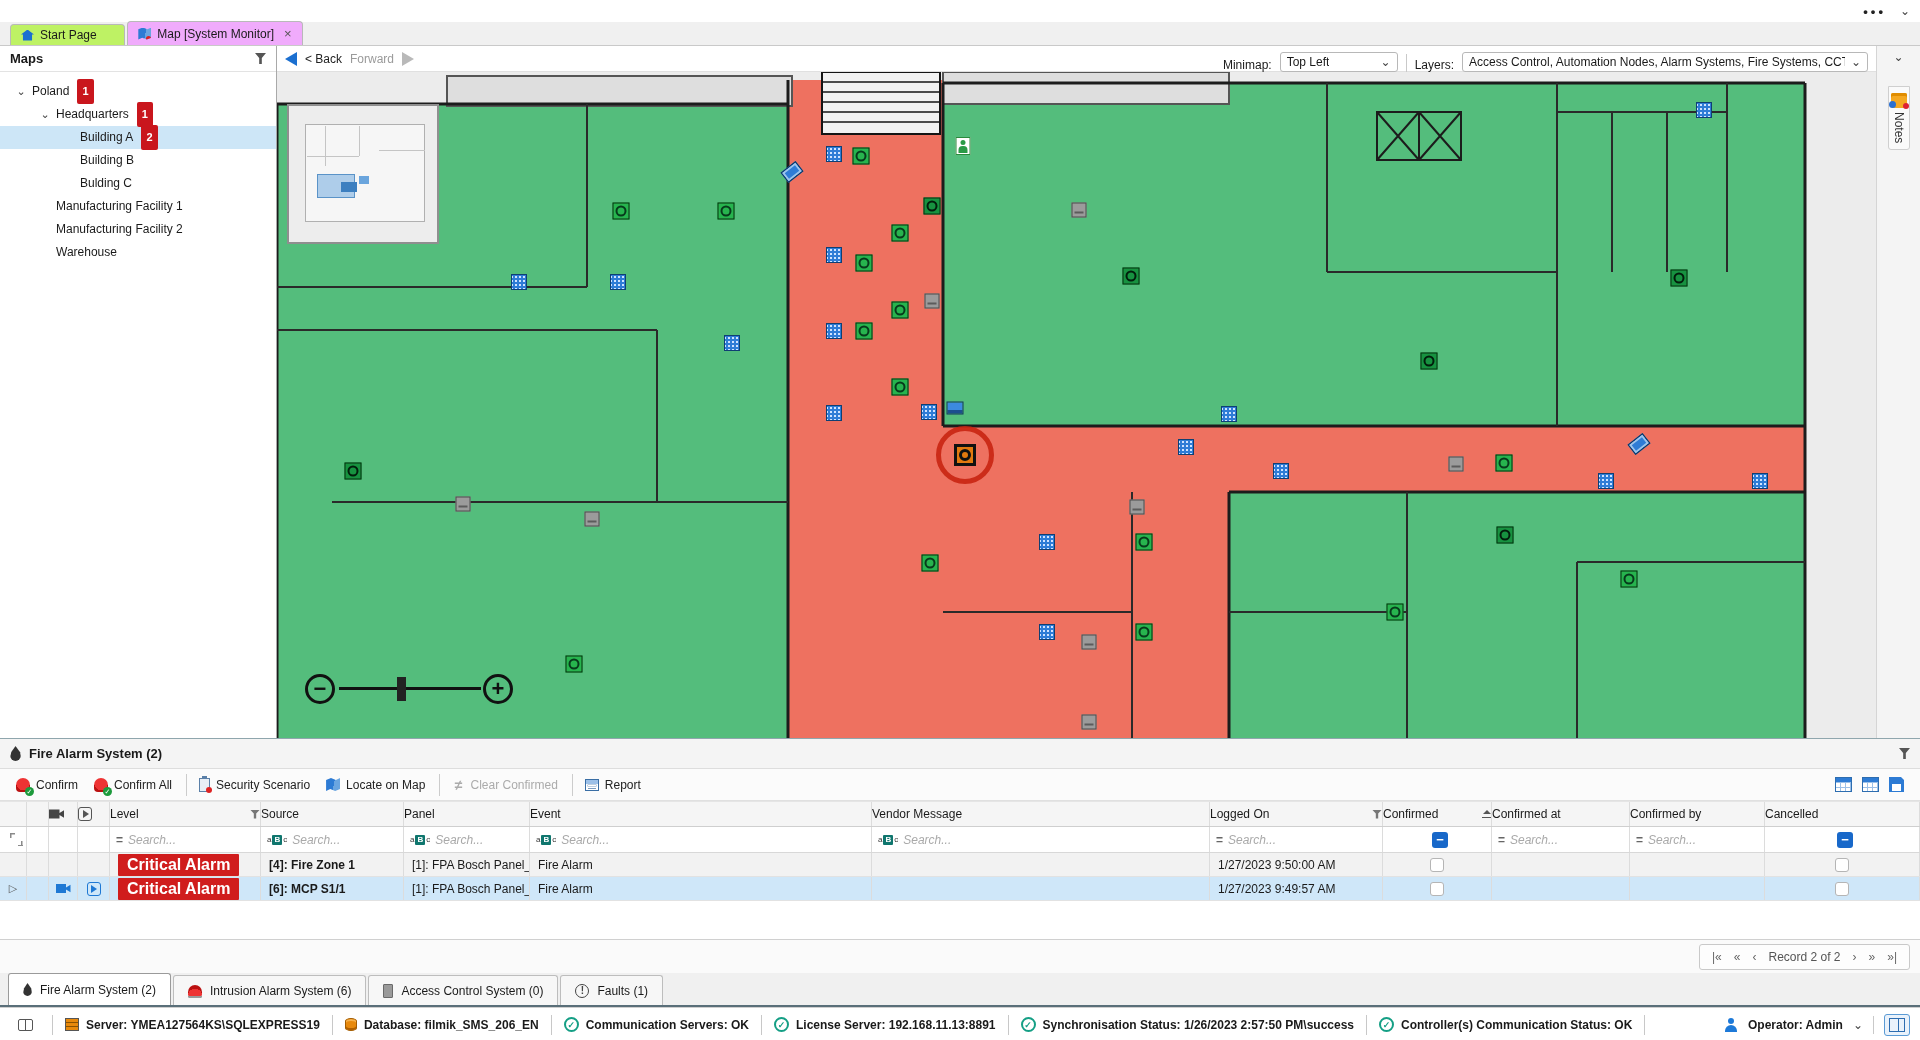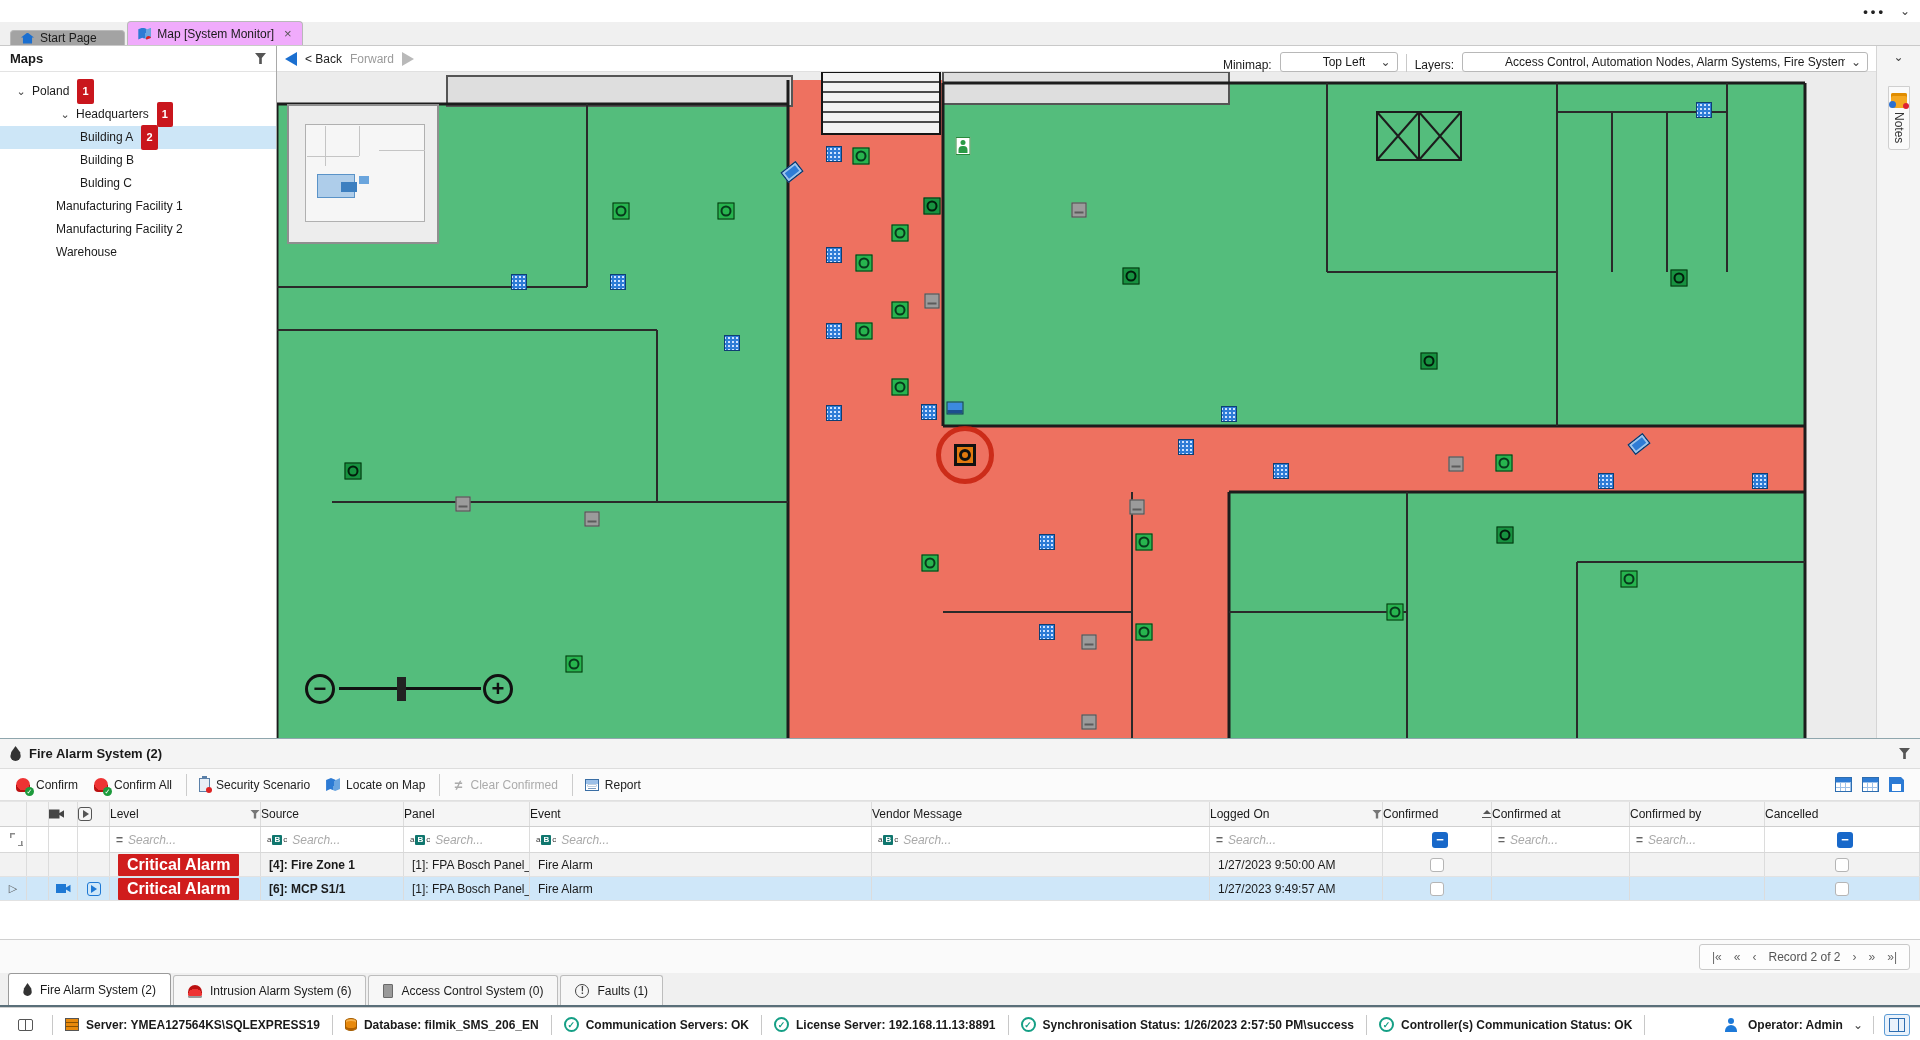--- a/index.html
+++ b/index.html
@@ -9,22 +9,22 @@
 
   
   .topstrip{position:absolute;left:0;top:0;width:1920px;height:22px;background:#fff;
     display:flex;justify-content:flex-end;align-items:center;gap:14px;padding-right:10px;}
   .dots{font-weight:bold;letter-spacing:3px;color:#222;font-size:13px;}
   .cv::before{content:"⌄";font-size:12px;color:#444;line-height:1;}
 
   
   .tabbar{position:absolute;left:0;top:22px;width:1920px;height:24px;background:#f0f0f0;
     border-bottom:1px solid #c9c9c9;display:flex;align-items:flex-end;padding-left:10px;}
-  .tab{height:15px;display:flex;align-items:center;gap:6px;padding:0 10px;border:1px solid #b9b9b9;
-    border-bottom:none;border-radius:4px 4px 0 0;background:#a3a3a3;margin-right:2px;cursor:default;}
+  .tab{height:21px;display:flex;align-items:center;gap:6px;padding:0 10px;border:1px solid #b9b9b9;
+    border-bottom:none;border-radius:4px 4px 0 0;background:#bef264;margin-right:2px;cursor:default;}
   .tab.active{background:#f0abfc;height:24px;}
   .ti-home{width:13px;height:11px;background:#1b6fd0;clip-path:polygon(50% 0,100% 45%,85% 45%,85% 100%,15% 100%,15% 45%,0 45%);}
   .ti-map{width:13px;height:12px;background:linear-gradient(100deg,#2d7bd4 55%,#6aa5e0 55%);
     clip-path:polygon(0 15%,35% 0,70% 15%,100% 0,100% 85%,65% 100%,30% 85%,0 100%);position:relative;}
   .ti-map::after{content:"";position:absolute;right:0;bottom:-1px;width:5px;height:5px;background:#d22;border-radius:50%;}
   .tclose::before{content:"×";font-size:13px;color:#555;margin-left:4px;}
 
   
   .main{position:absolute;left:0;top:46px;width:1920px;height:692px;display:flex;}
   .maps-panel{width:277px;background:#fff;border-right:1px solid #a9a9a9;display:flex;flex-direction:column;}
@@ -46,21 +46,21 @@
   .map-panel{flex:1;display:flex;flex-direction:column;background:#e5e5e5;}
   .map-toolbar{height:26px;position:relative;background:#fff;border-bottom:1px solid #e0e0e0;}
   .navgrp{position:absolute;left:8px;top:0;height:26px;display:flex;align-items:center;gap:8px;}
   .tri-left{width:0;height:0;border-top:7px solid transparent;border-bottom:7px solid transparent;border-right:12px solid #1b6fd0;}
   .tri-right{width:0;height:0;border-top:7px solid transparent;border-bottom:7px solid transparent;border-left:12px solid #b9b9b9;}
   .back-label{color:#222;}
   .fwd-label{color:#9a9a9a;}
   .mt-right{position:absolute;right:8px;top:0;height:26px;display:flex;align-items:flex-end;gap:8px;}
   .ddl{height:20px;border:1px solid #b8b8b8;border-radius:3px;background:#fff;display:flex;align-items:center;
     justify-content:space-between;padding:0 6px;gap:6px;cursor:default;}
-  .ddl .val{white-space:nowrap;overflow:hidden;text-overflow:clip;margin-left:36px;}
+  .ddl .val{white-space:nowrap;overflow:hidden;text-overflow:clip;}
   .dd-minimap{width:118px;}
   .dd-layers{width:406px;}
   .vsep{width:1px;height:18px;background:#c9c9c9;}
 
   .map-canvas{flex:1;position:relative;overflow:hidden;background:#ececec;}
   .floor{position:absolute;left:0;top:0;}
   .icons-layer{position:absolute;left:0;top:0;width:100%;height:100%;}
   .mi{position:absolute;transform:translate(-50%,-50%);}
   .mi-keypad{width:16px;height:16px;background:#2e7cd6;border:1px solid #0f3f73;
     background-image:radial-gradient(#cfe3ff 1px,transparent 1.2px);background-size:4px 4px;background-position:2px 4px;}
@@ -257,21 +257,21 @@
         <span class="funnel-icon"></span>
       </div>
       <div class="tree">
 
           <div class="tree-item" style="padding-left: 10px;">
             <span class="chev show"></span>
             <span class="tlabel">Poland</span>
             <span class="badge show">1</span>
           </div>
 
-          <div class="tree-item" style="padding-left: 34px; margin-left: 20px;">
+          <div class="tree-item" style="padding-left: 34px;">
             <span class="chev show"></span>
             <span class="tlabel">Headquarters</span>
             <span class="badge show">1</span>
           </div>
 
           <div class="tree-item sel" style="padding-left: 58px;">
             <span class="chev"></span>
             <span class="tlabel">Building A</span>
             <span class="badge show">2</span>
           </div>

